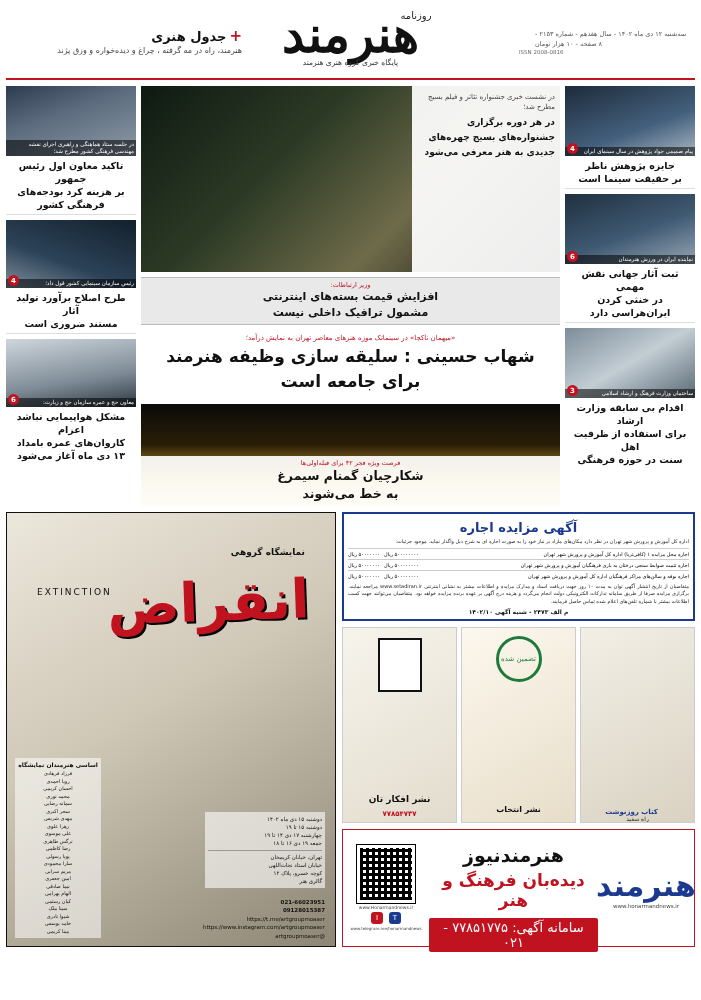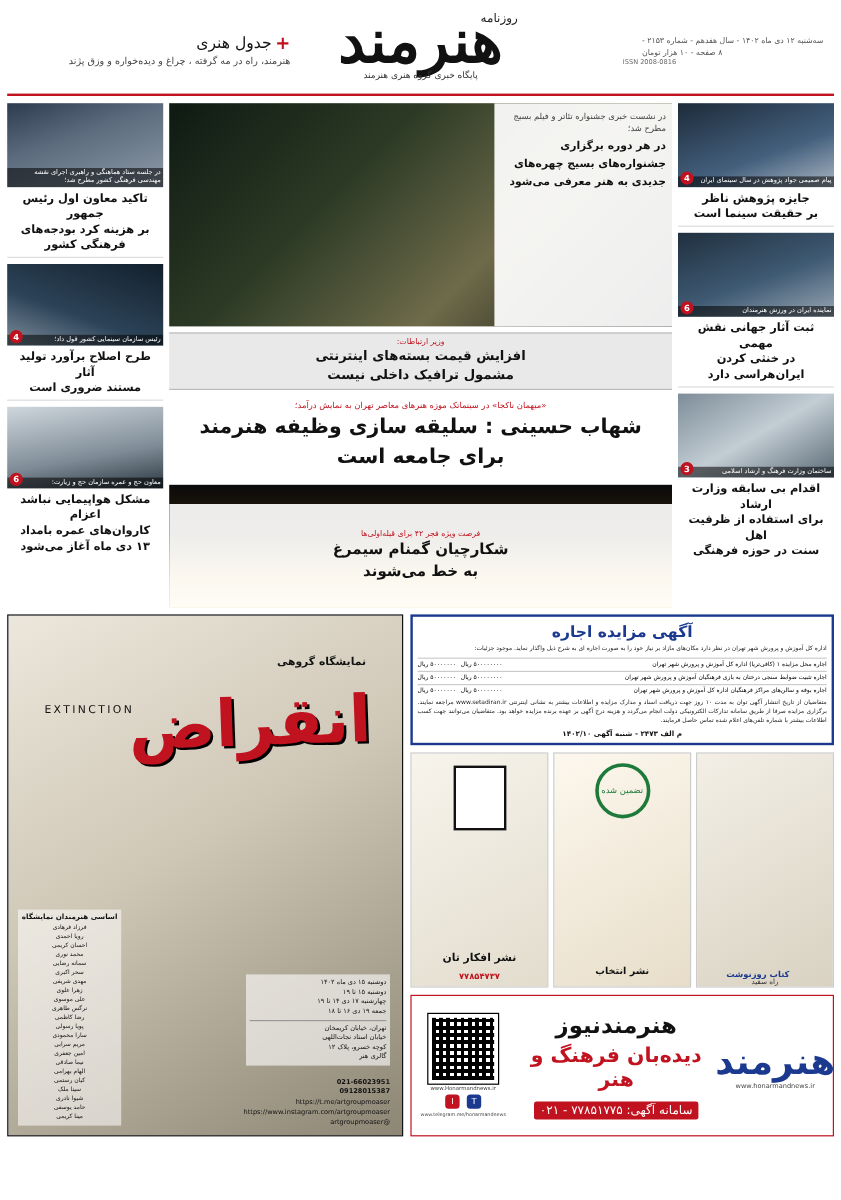--- a/index.html
+++ b/index.html
@@ -29,21 +29,21 @@
   }
   .logo-sub {
     font-size: 7.5px; color: #333; margin-top: -4px;
   }
   .logo-roozname {
     position: absolute; top: 2px; left: 50%; transform: translateX(50px);
     font-size: 10px; color: #222;
   }
   .plus { color: #c1121f; font-size: 15px; font-weight: bold; }
   .mast-tagline { font-size: 8px; color: #444; line-height: 12px; }
-  .mast-jadval { font-size: 13px; color: #111; font-weight: normal; }
+  .mast-jadval { font-size: 13px; color: #111; font-weight: bold; }
   .mast-meta { font-size: 6.5px; color: #555; line-height: 10px; direction: rtl; margin-left: 16px; }
   .mast-issn { font-size: 5.5px; color: #666; }
 
   
   .grid {
     display: grid;
     grid-template-columns: 130px 1fr 130px;
     gap: 5px;
     margin-top: 6px;
     height: 420px;
@@ -85,21 +85,21 @@
   .bar .kicker { font-size: 6.5px; color: #c1121f; }
   .bar .t { font-size: 11px; font-weight: bold; color: #111; line-height: 16px; }
   .main-kicker { font-size: 7px; color: #c1121f; text-align: center; padding-top: 4px; }
   .main-title {
     font-size: 17px; font-weight: bold; color: #111; text-align: center;
     line-height: 25px; padding: 2px 4px 5px 4px;
   }
   .center-bottom { position: relative; flex: 1; overflow: hidden; background:#111; }
   .center-bottom .ov {
     position: absolute; bottom: 0; right: 0; left: 0; background: rgba(255,255,255,.92);
-    padding: 21px 5px; text-align: center;
+    padding: 3px 5px; text-align: center;
   }
   .center-bottom .ov .k { font-size: 6.5px; color: #c1121f; }
   .center-bottom .ov .t { font-size: 12.5px; font-weight: bold; color: #111; line-height: 18px; }
 
   
   .ads { display: grid; grid-template-columns: 1fr 330px; gap: 6px; margin-top: 6px; height: 430px; }
   .ad-left { display: flex; flex-direction: column; gap: 6px; }
   .ad-box { border: 2px solid #1b3a8f; padding: 4px; }
   .ad-title { color: #1b3a8f; font-size: 13px; font-weight: bold; text-align: center; padding: 2px 0 3px; }
   .ad-body { font-size: 5px; line-height: 7.5px; color: #222; text-align: justify; }
@@ -114,21 +114,21 @@
   .qr { width: 58px; height: 58px; background:
       repeating-linear-gradient(90deg,#000 0 3px,#fff 3px 6px),
       repeating-linear-gradient(0deg,#000 0 3px,transparent 3px 6px);
     background-blend-mode: multiply; border: 3px solid #fff; outline: 1px solid #000;}
   .hn-mid { flex: 1; text-align: center; padding-top: 14px; }
   .hn-mid .a { font-size: 19px; font-weight: bold; color: #111; }
   .hn-mid .b { font-size: 17px; color: #c1121f; font-weight: bold; margin-top: 4px;}
   .hn-logo { width: 96px; display:flex; flex-direction: column; align-items:center; justify-content:center;}
   .hn-logo .mark { font-size: 30px; font-weight: bold; color:#1b3a8f; letter-spacing:-2px;}
   .hn-logo .url { font-size: 5.5px; color:#444; }
-  .sms-pill { background:#c1121f; color:#fff; font-size:10px; padding:2px 5px; border-radius:2px; }
+  .sms-pill { background:#c1121f; color:#fff; font-size:13px; padding:2px 5px; border-radius:2px; }
   .soc { display:flex; gap:6px; font-size:5px; color:#333; align-items:center; }
   .soc .ic { width:12px; height:12px; border-radius:3px; background:#1b3a8f; color:#fff; font-size:7px; display:flex;align-items:center;justify-content:center;}
 
   
   .poster { position: relative; border: 1px solid #111; overflow: hidden; background: #e8e4da; }
   .poster-title {
     position: absolute; top: 58px; right: 26px;
     font-size: 54px; font-weight: bold; color: #c1121f;
     text-shadow: 2px 2px 0 #000; letter-spacing: -3px;
     transform: rotate(-2deg);

